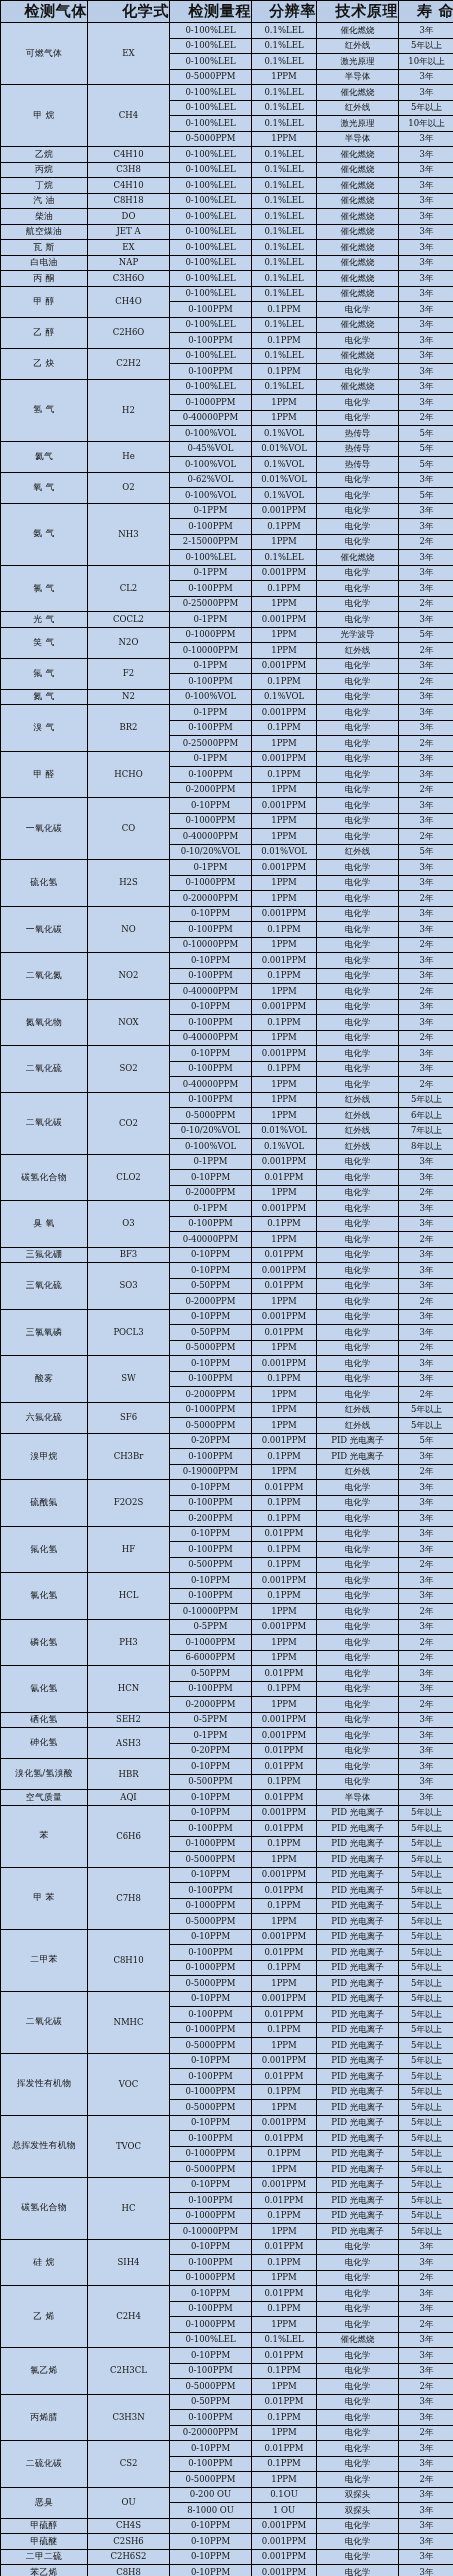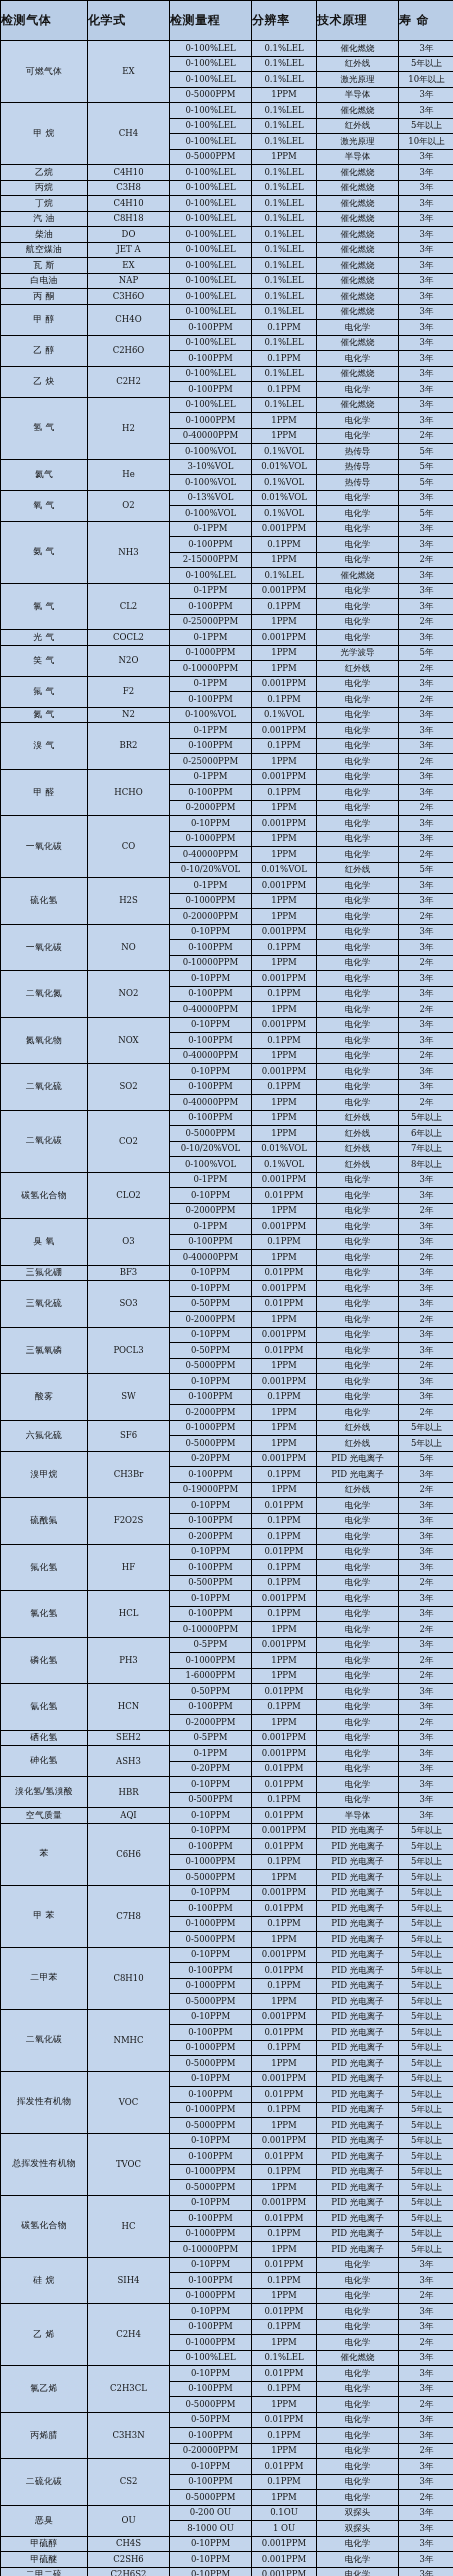--- a/index.html
+++ b/index.html
@@ -13,26 +13,26 @@
   table.gas-table{
     width:454px;
     border-collapse:collapse;
     table-layout:fixed;
     border:1.2px solid var(--border-c);
     background:var(--body-bg);
   }
   .gas-table th{
     background:var(--header-bg);
     font-weight:bold;
-    font-size:12px;
+    font-size:15px;
     height:12.3px;
-    padding:11px 0;
+    padding:1px 0;
     border:0.6px solid var(--border-c);
     border-bottom:1.2px solid var(--border-c);
-    text-align:left;
+    text-align:right;
     letter-spacing:0.6px;
   }
   .gas-table td{
     border:0.6px solid var(--border-c);
     text-align:center;
     font-size:8.5px;
     height:14.5px;
     padding:0 1.2px;
     line-height:1.05;
     overflow:hidden;
@@ -253,35 +253,35 @@
       </tr>
       <tr>
         <td class="range">0-100%VOL</td>
         <td class="res">0.1%VOL</td>
         <td class="principle">热传导</td>
         <td class="life">5年</td>
       </tr>
       <tr class="group-start">
         <td rowspan="2" class="gas">氦气</td>
         <td rowspan="2" class="formula">He</td>
-        <td class="range">3-10%VOL</td>
+        <td class="range">0-45%VOL</td>
         <td class="res">0.01%VOL</td>
         <td class="principle">热传导</td>
         <td class="life">5年</td>
       </tr>
       <tr>
         <td class="range">0-100%VOL</td>
         <td class="res">0.1%VOL</td>
         <td class="principle">热传导</td>
         <td class="life">5年</td>
       </tr>
       <tr class="group-start">
         <td rowspan="2" class="gas">氧 气</td>
         <td rowspan="2" class="formula">O2</td>
-        <td class="range">0-13%VOL</td>
+        <td class="range">0-62%VOL</td>
         <td class="res">0.01%VOL</td>
         <td class="principle">电化学</td>
         <td class="life">3年</td>
       </tr>
       <tr>
         <td class="range">0-100%VOL</td>
         <td class="res">0.1%VOL</td>
         <td class="principle">电化学</td>
         <td class="life">5年</td>
       </tr>
@@ -777,21 +777,21 @@
         <td class="principle">电化学</td>
         <td class="life">3年</td>
       </tr>
       <tr>
         <td class="range">0-1000PPM</td>
         <td class="res">1PPM</td>
         <td class="principle">电化学</td>
         <td class="life">2年</td>
       </tr>
       <tr>
-        <td class="range">1-6000PPM</td>
+        <td class="range">6-6000PPM</td>
         <td class="res">1PPM</td>
         <td class="principle">电化学</td>
         <td class="life">2年</td>
       </tr>
       <tr class="group-start">
         <td rowspan="3" class="gas">氰化氢</td>
         <td rowspan="3" class="formula">HCN</td>
         <td class="range">0-50PPM</td>
         <td class="res">0.01PPM</td>
         <td class="principle">电化学</td>

